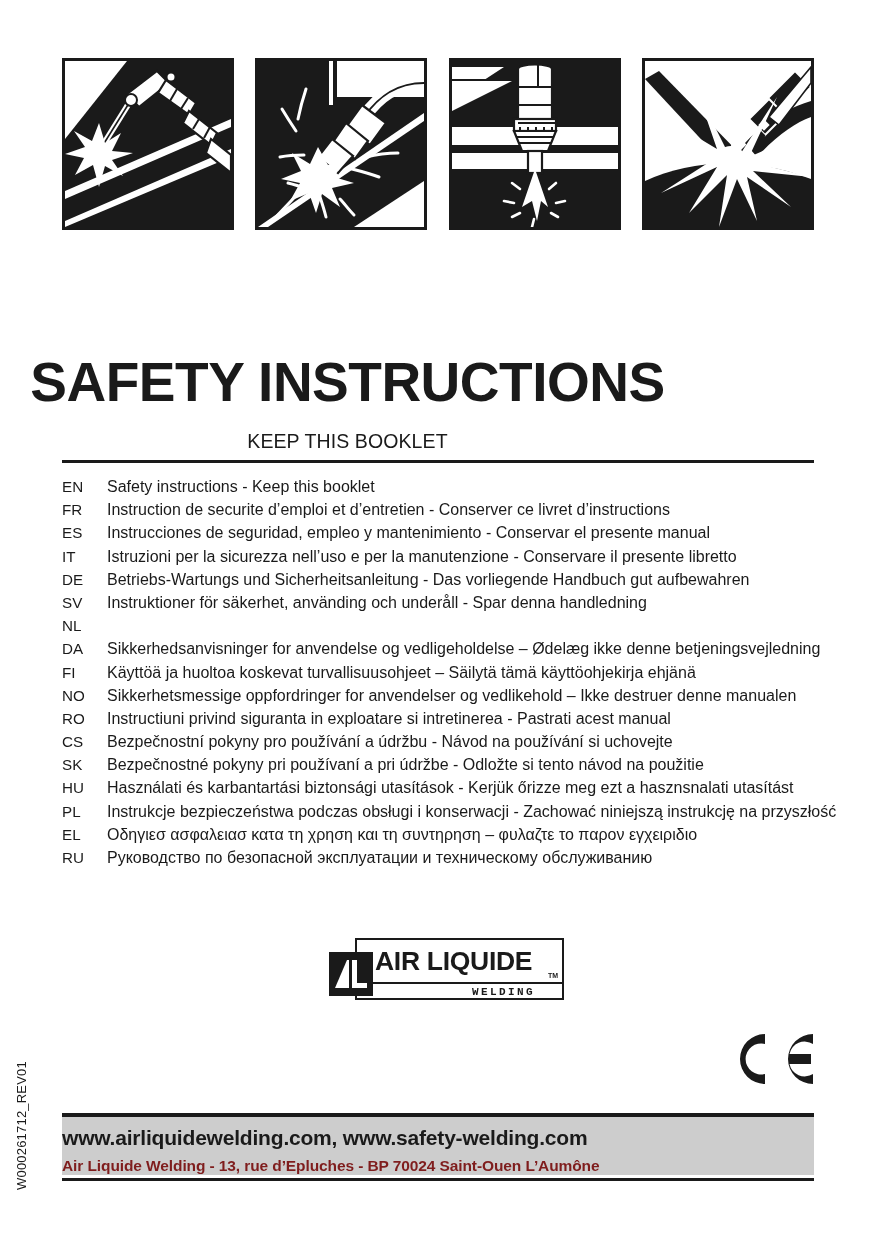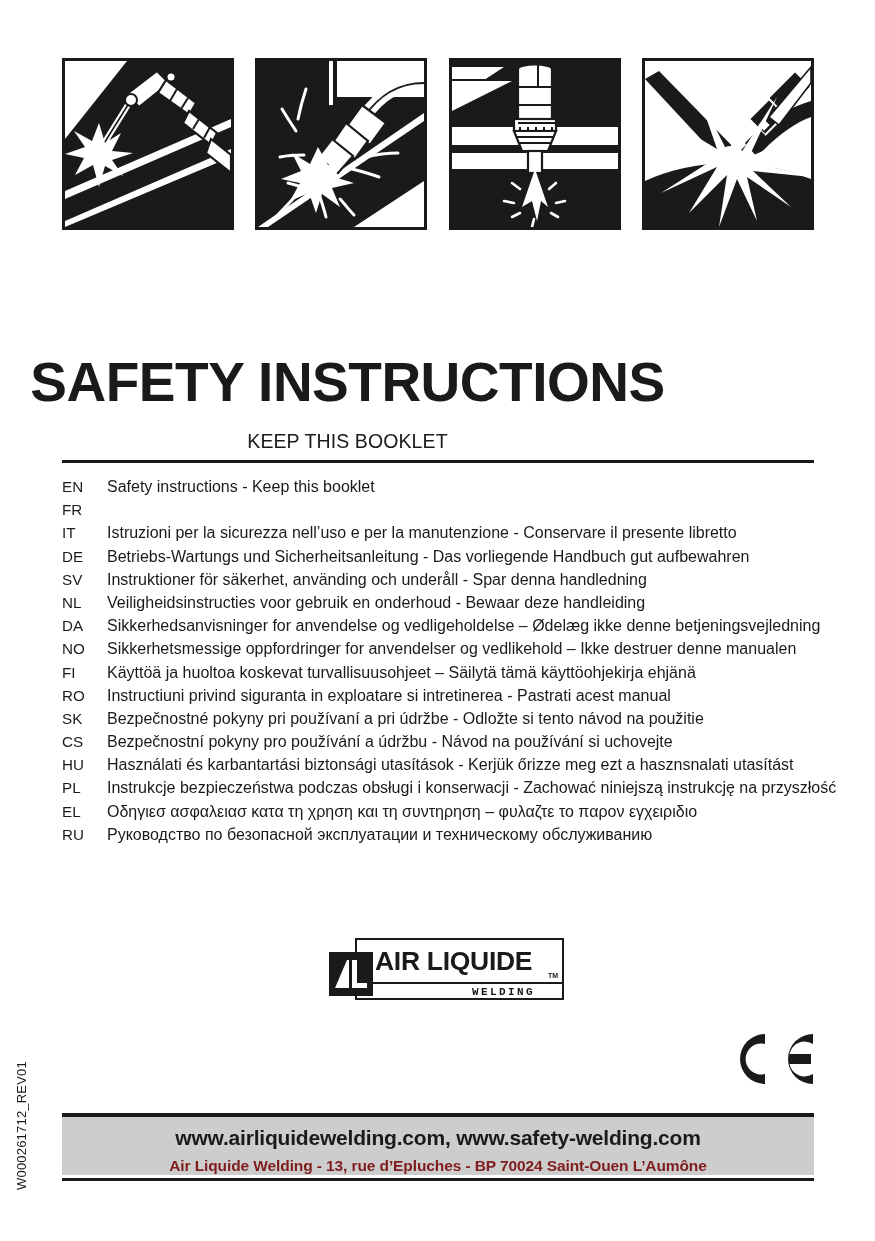--- a/index.html
+++ b/index.html
@@ -186,21 +186,20 @@
   
   #footer-banner {
     position: absolute;
     left: 62px;
     top: 1113px;
     width: 752px;
     height: 62px;
     background: #cdcdcd;
     border-top: 4px solid #1a1a1a;
     box-sizing: border-box;
-    text-align: center;
   }
   #footer-websites {
     font-size: 21px;
     font-weight: bold;
     letter-spacing: -0.2px;
     color: #1a1a1a;
     padding-top: 9px;
   }
   #footer-address {
     font-size: 15.5px;
@@ -351,60 +350,64 @@
 
 <div class="hrule" id="rule-top"></div>
 
 <div id="language-list">
     <div class="lang-row">
       <span class="lang-code">EN</span>
       <span class="lang-text">Safety instructions - Keep this booklet</span>
     </div>
     <div class="lang-row">
       <span class="lang-code">FR</span>
+      <span class="lang-text">Instruction de securite d’emploi et d’entretien - Conserver ce livret d’instructions</span>
+    </div>
+    <div class="lang-row">
+      <span class="lang-code">ES</span>
+      <span class="lang-text">Instrucciones de seguridad, empleo y mantenimiento - Conservar el presente manual</span>
     </div>
     <div class="lang-row">
       <span class="lang-code">IT</span>
       <span class="lang-text">Istruzioni per la sicurezza nell’uso e per la manutenzione - Conservare il presente libretto</span>
     </div>
     <div class="lang-row">
       <span class="lang-code">DE</span>
       <span class="lang-text">Betriebs-Wartungs und Sicherheitsanleitung - Das vorliegende Handbuch gut aufbewahren</span>
     </div>
     <div class="lang-row">
       <span class="lang-code">SV</span>
       <span class="lang-text">Instruktioner för säkerhet, använding och underåll - Spar denna handledning</span>
     </div>
     <div class="lang-row">
       <span class="lang-code">NL</span>
-      <span class="lang-text">Veiligheidsinstructies voor gebruik en onderhoud - Bewaar deze handleiding</span>
     </div>
     <div class="lang-row">
       <span class="lang-code">DA</span>
       <span class="lang-text">Sikkerhedsanvisninger for anvendelse og vedligeholdelse – Ødelæg ikke denne betjeningsvejledning</span>
     </div>
     <div class="lang-row">
+      <span class="lang-code">FI</span>
+      <span class="lang-text">Käyttöä ja huoltoa koskevat turvallisuusohjeet – Säilytä tämä käyttöohjekirja ehjänä</span>
+    </div>
+    <div class="lang-row">
       <span class="lang-code">NO</span>
       <span class="lang-text">Sikkerhetsmessige oppfordringer for anvendelser og vedlikehold – Ikke destruer denne manualen</span>
     </div>
     <div class="lang-row">
-      <span class="lang-code">FI</span>
-      <span class="lang-text">Käyttöä ja huoltoa koskevat turvallisuusohjeet – Säilytä tämä käyttöohjekirja ehjänä</span>
-    </div>
-    <div class="lang-row">
       <span class="lang-code">RO</span>
       <span class="lang-text">Instructiuni privind siguranta in exploatare si intretinerea - Pastrati acest manual</span>
     </div>
     <div class="lang-row">
+      <span class="lang-code">CS</span>
+      <span class="lang-text">Bezpečnostní pokyny pro používání a údržbu - Návod na používání si uchovejte</span>
+    </div>
+    <div class="lang-row">
       <span class="lang-code">SK</span>
       <span class="lang-text">Bezpečnostné pokyny pri používaní a pri údržbe - Odložte si tento návod na použitie</span>
-    </div>
-    <div class="lang-row">
-      <span class="lang-code">CS</span>
-      <span class="lang-text">Bezpečnostní pokyny pro používání a údržbu - Návod na používání si uchovejte</span>
     </div>
     <div class="lang-row">
       <span class="lang-code">HU</span>
       <span class="lang-text">Használati és karbantartási biztonsági utasítások - Kerjük őrizze meg ezt a hasznsnalati utasítást</span>
     </div>
     <div class="lang-row">
       <span class="lang-code">PL</span>
       <span class="lang-text">Instrukcje bezpieczeństwa podczas obsługi i konserwacji - Zachować niniejszą instrukcję na przyszłość</span>
     </div>
     <div class="lang-row">

